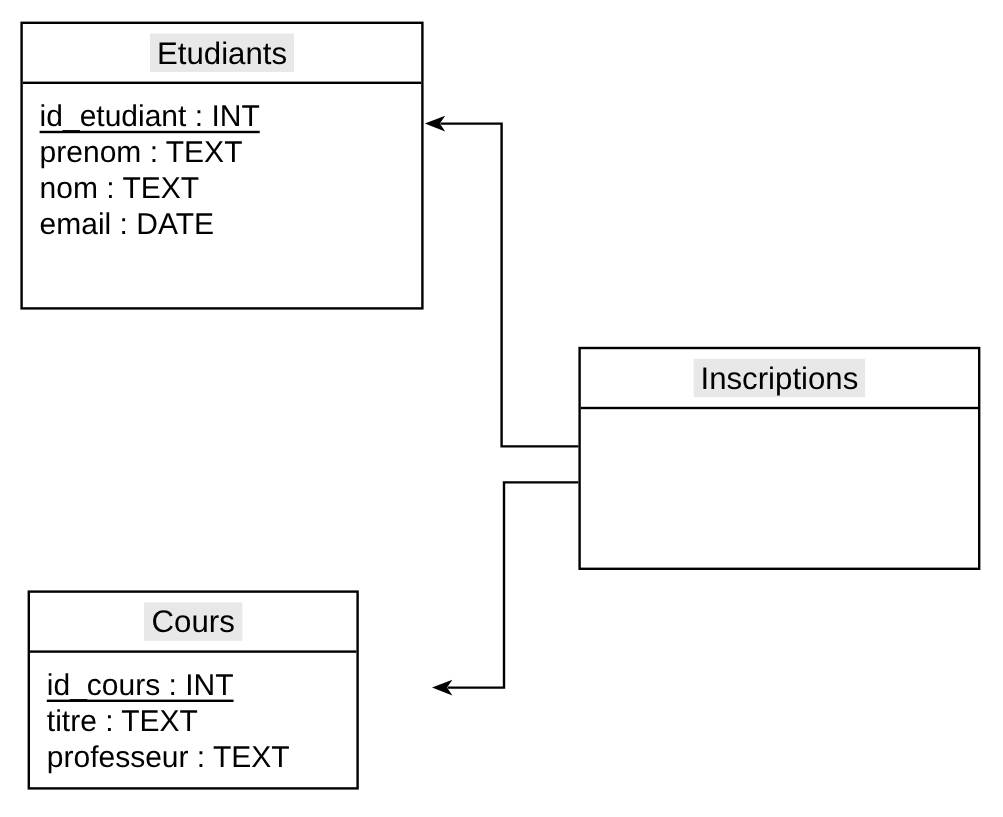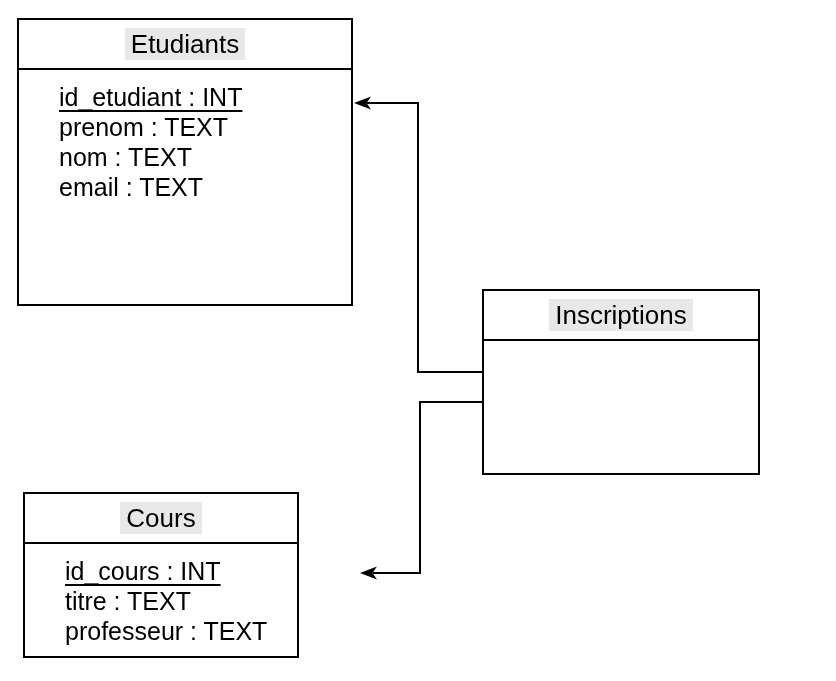--- a/index.html
+++ b/index.html
@@ -37,21 +37,20 @@
     line-height: 1.1;
   }
   .entity-body {
     box-sizing: border-box;
     padding: 12px 10px 0 14px;
     font-size: 25px;
   }
   .attr {
     line-height: 30px;
     white-space: pre;
-    margin-left: 26px;
   }
   .attr.key {
     text-decoration: underline;
     text-decoration-thickness: 2px;
     text-underline-offset: 4px;
   }
   #e-inscriptions .attr { line-height: 31px; }
   #connector-layer {
     position: absolute;
     left: 0;
@@ -59,33 +58,33 @@
     width: 836px;
     height: 681px;
     pointer-events: none;
   }
 </style>
 </head>
 <body>
 
 <div id="canvas">
 
-  <div id="e-etudiants" class="entity" style="left:17px; top:18px; width:336px; height:288px;">
+  <div id="e-etudiants" class="entity" style="left:17px; top:18px; width:336px; height:240px;">
     <div class="entity-title">
       <span class="title-hl">Etudiants</span>
     </div>
     <div class="entity-body">
       <div class="attr key">id_etudiant : INT</div>
       <div class="attr">prenom : TEXT</div>
       <div class="attr">nom : TEXT</div>
-      <div class="attr">email : TEXT</div>
+      <div class="attr">email : DATE</div>
     </div>
   </div>
 
-  <div id="e-inscriptions" class="entity" style="left:482px; top:289px; width:278px; height:186px;">
+  <div id="e-inscriptions" class="entity" style="left:482px; top:289px; width:335px; height:186px;">
     <div class="entity-title">
       <span class="title-hl">Inscriptions</span>
     </div>
   </div>
 
   <div id="e-cours" class="entity" style="left:23px; top:492px; width:276px; height:166px;">
     <div class="entity-title">
       <span class="title-hl">Cours</span>
     </div>
     <div class="entity-body">

